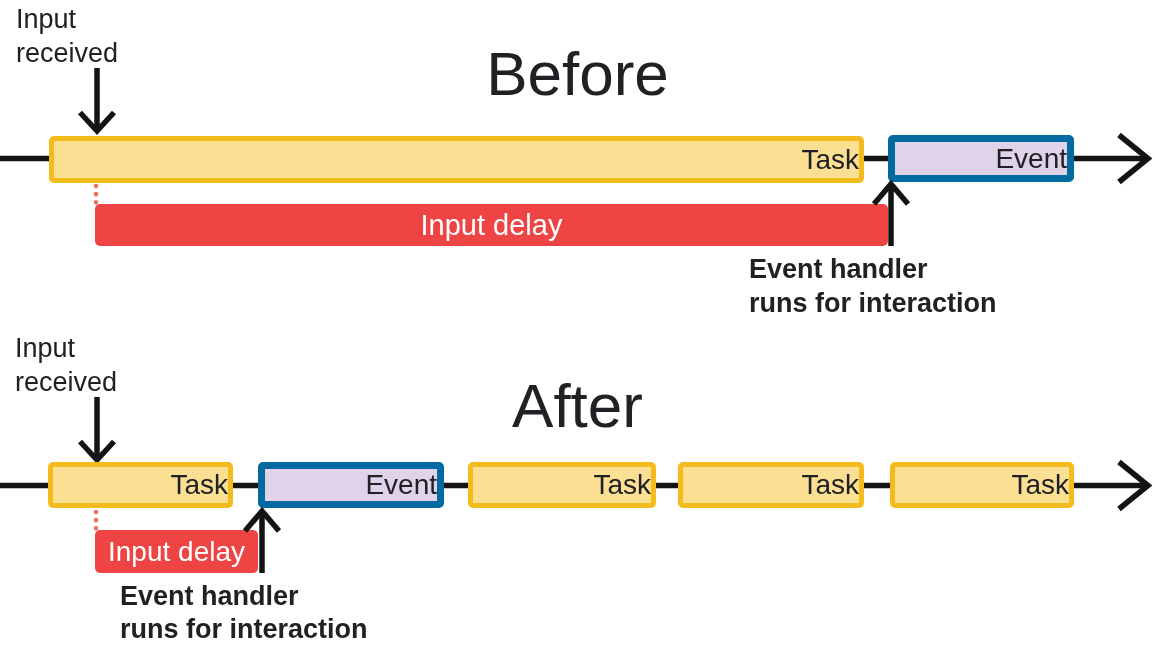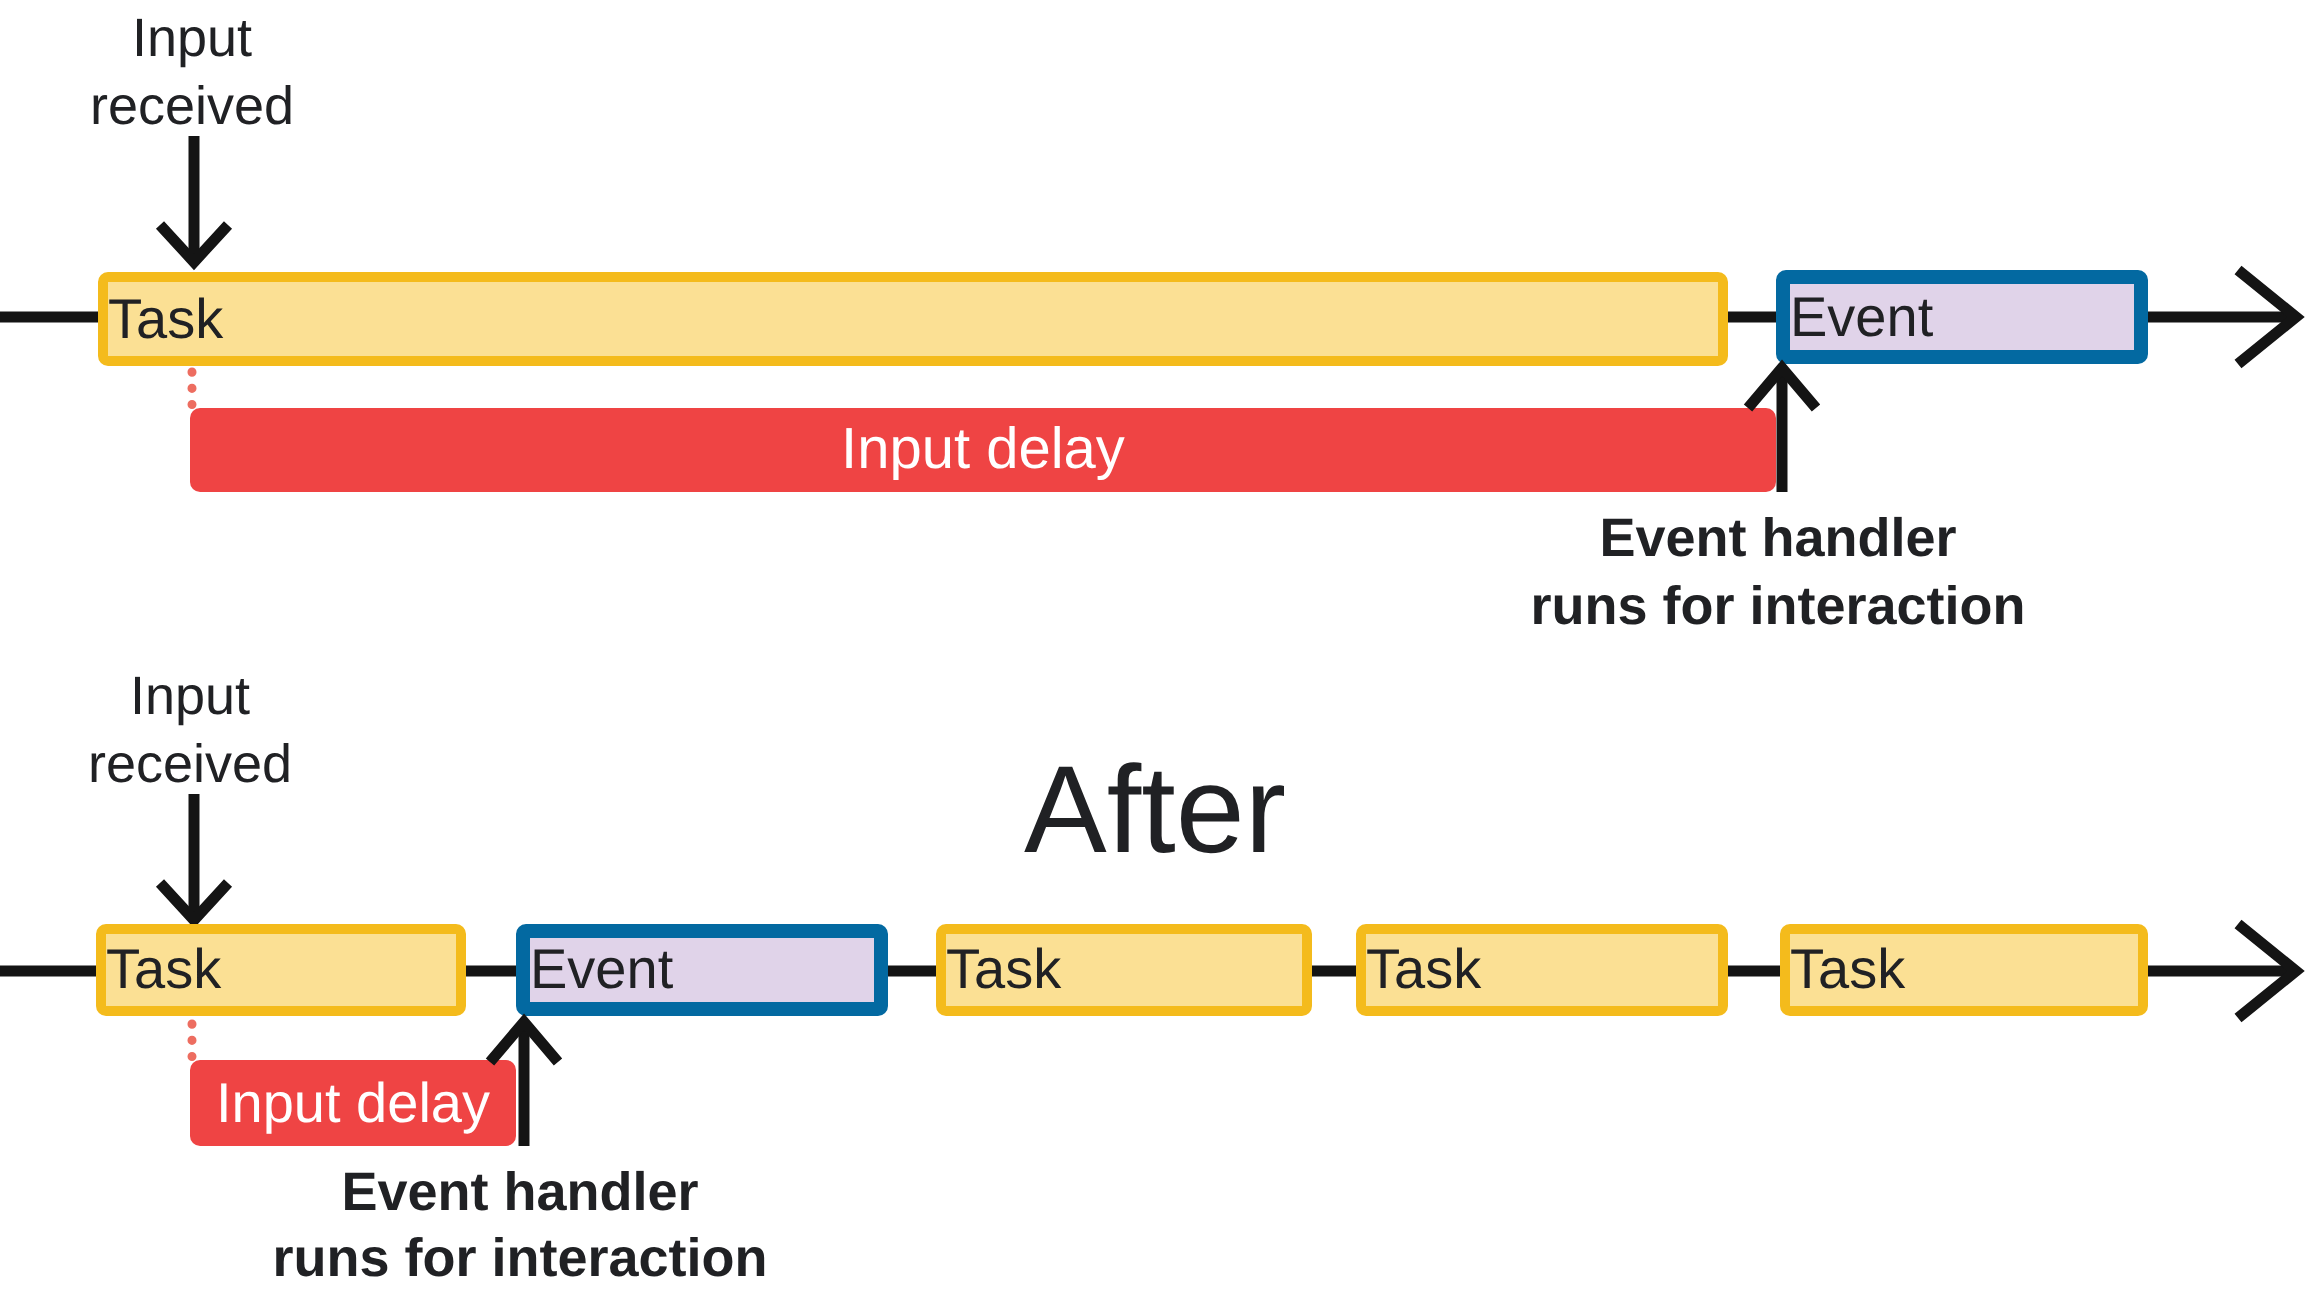--- a/index.html
+++ b/index.html
@@ -24,33 +24,33 @@
     text-align: center;
     font-size: 62px;
     line-height: 64px;
     font-weight: 500;
     color: #202124;
     z-index: 2;
   }
 
   .caption {
     position: absolute;
-    text-align: center;
+    text-align: left;
     font-size: 27px;
     line-height: 34px;
     color: #202124;
     z-index: 2;
   }
   .caption .line { display: block; white-space: nowrap; font-weight: bold; }
 
   .box {
     position: absolute;
     display: flex;
     align-items: center;
-    justify-content: flex-start;
+    justify-content: flex-end;
     font-size: 28px;
     color: #202124;
     border-radius: 5px;
     z-index: 2;
   }
   .task  { background: #FBE094; border: 5px solid #F4BB1C; }
   .event { background: #E0D3E9; border: 7px solid #0369a1; }
   .delay {
     position: absolute;
     background: #ef4444;
@@ -90,20 +90,21 @@
     </g>
 
     <g>
       <line class="arrow-stroke" x1="97" y1="397" x2="97" y2="458"></line>
       <polyline class="arrow-stroke" points="80,441.5 97,460 114,441.5"></polyline>
     </g>
   </svg>
 
   <div class="caption" style="left:16px; top:2px; width:160px;">Input received</div>
 
+  <div class="title" style="top:42px;">Before</div>
 
   <div class="box task" style="left:49px; top:136px; width:815px; height:47px;">
     <span>Task</span>
   </div>
 
   <div class="box event" style="left:888px; top:135px; width:186px; height:47px;">
     <span>Event</span>
   </div>
 
   <div class="delay" style="left:95px; top:204px; width:793px; height:42px;">

